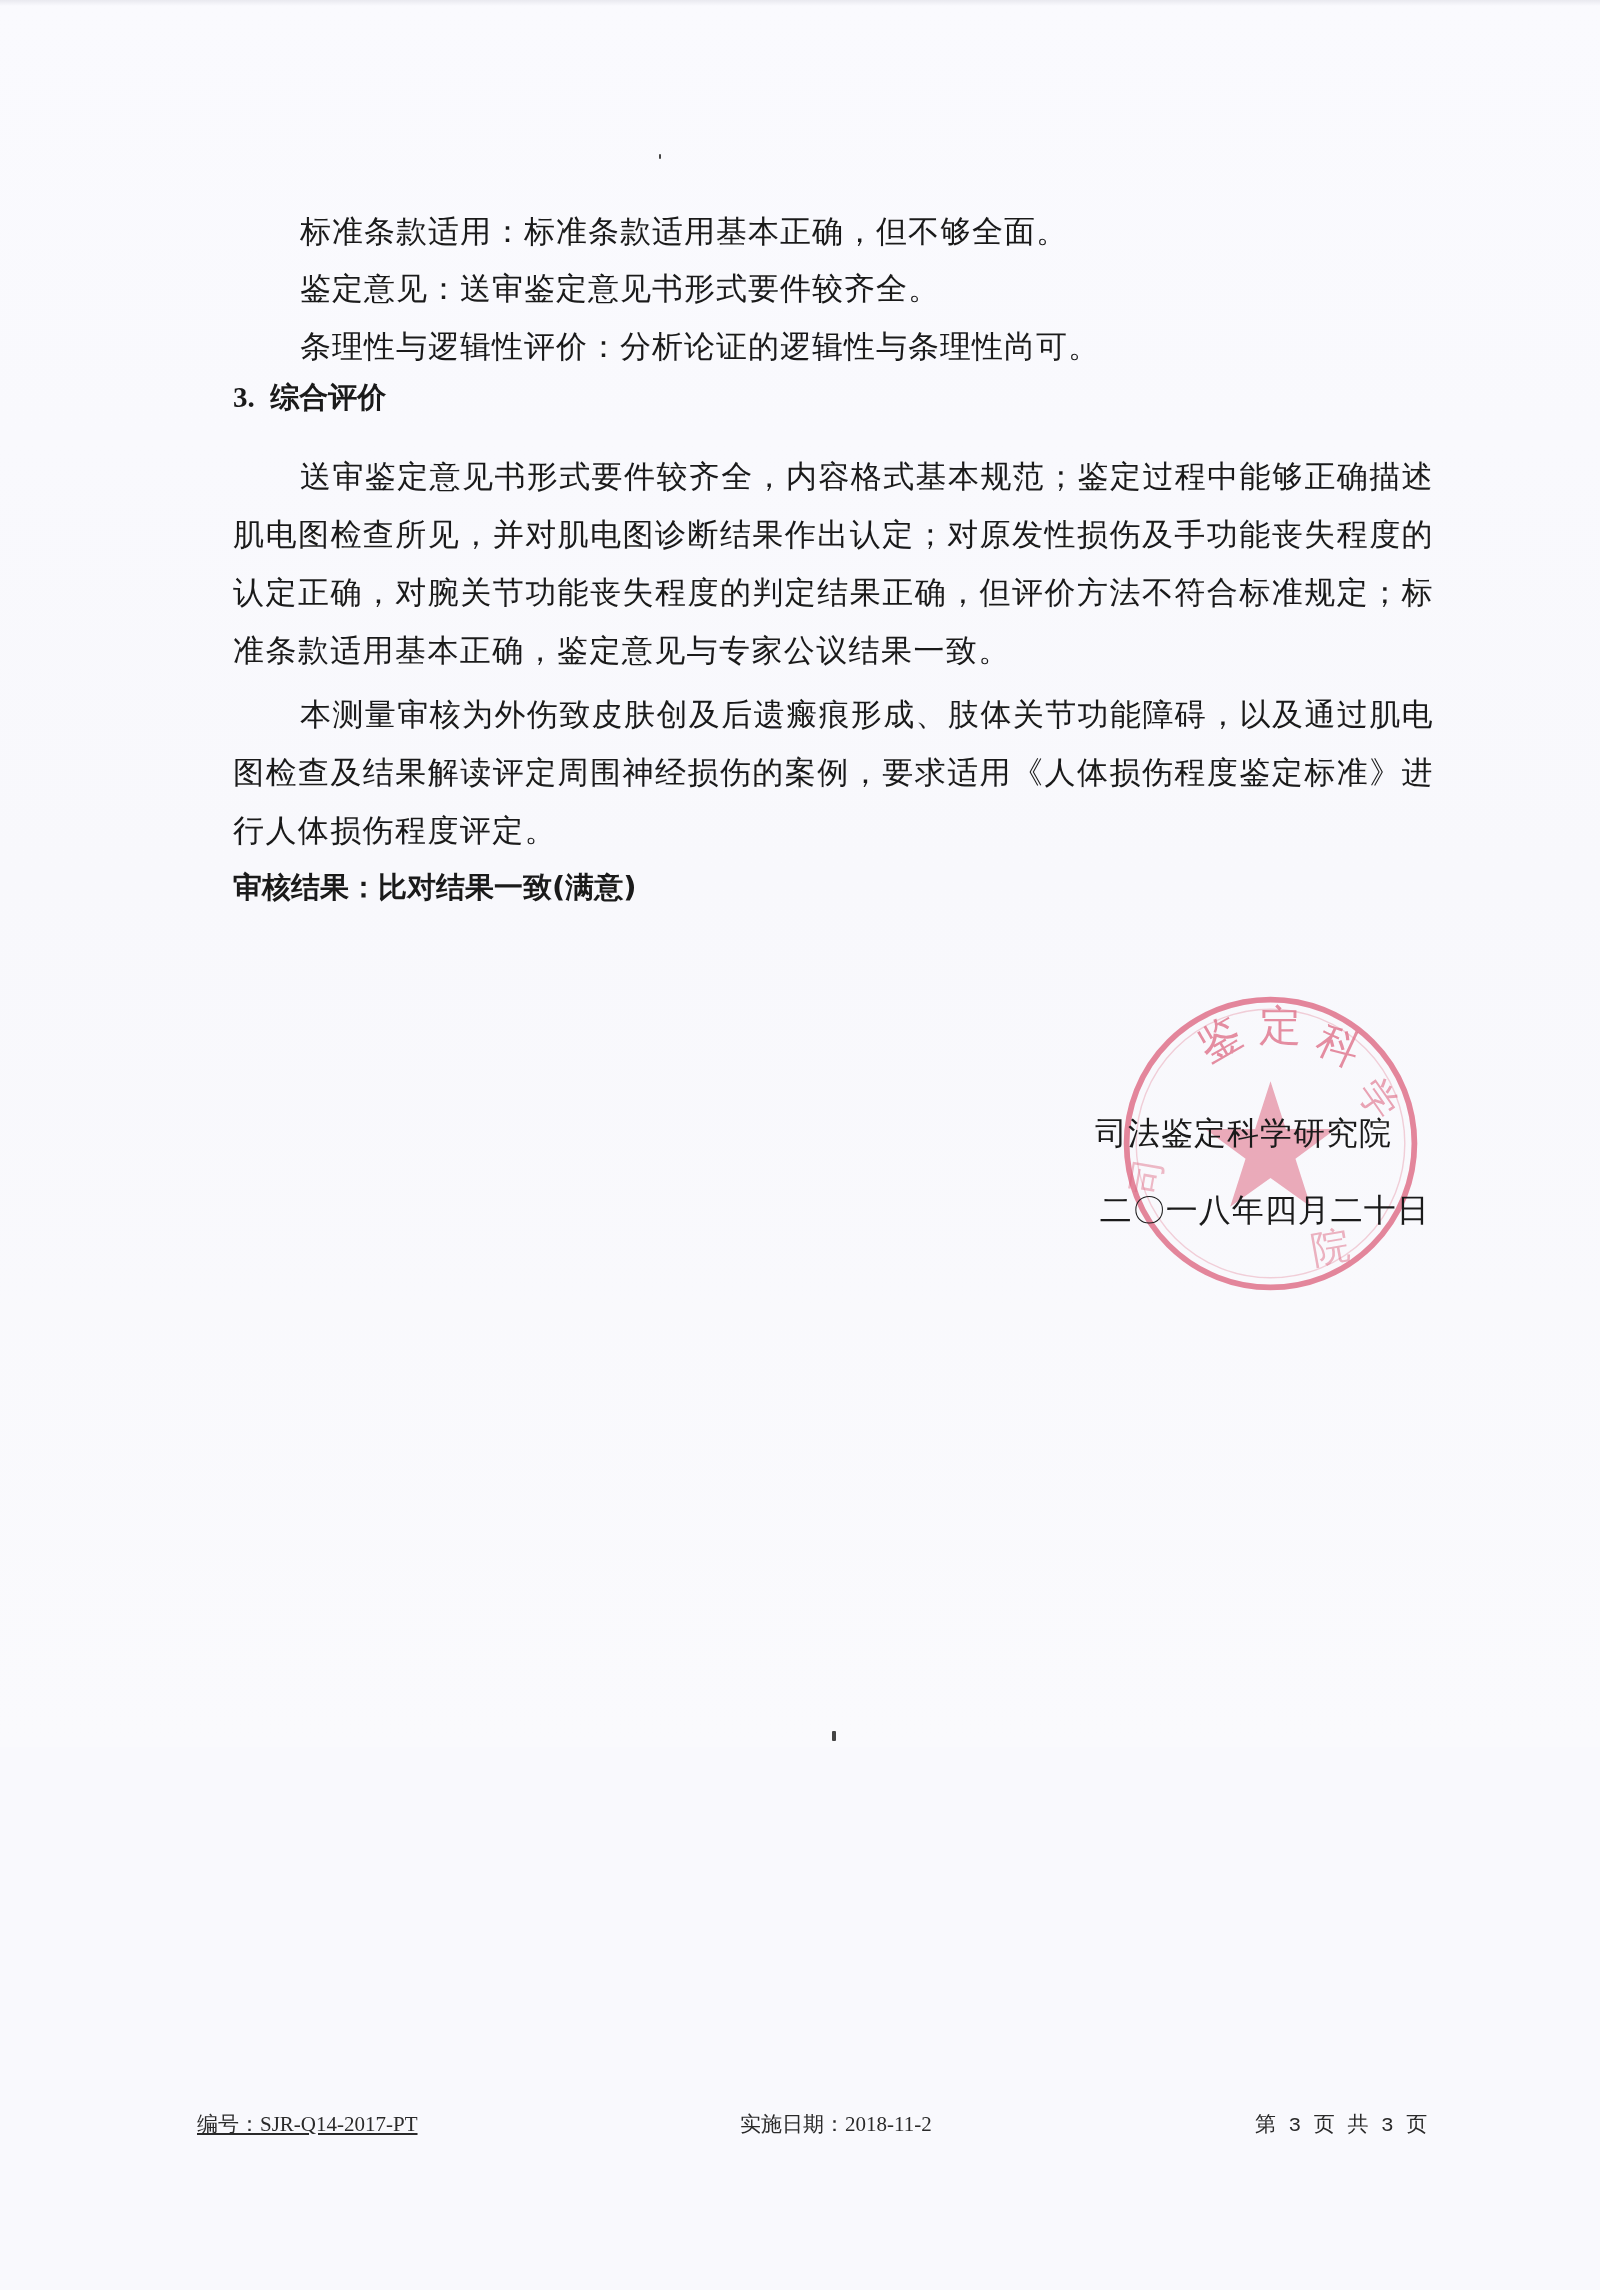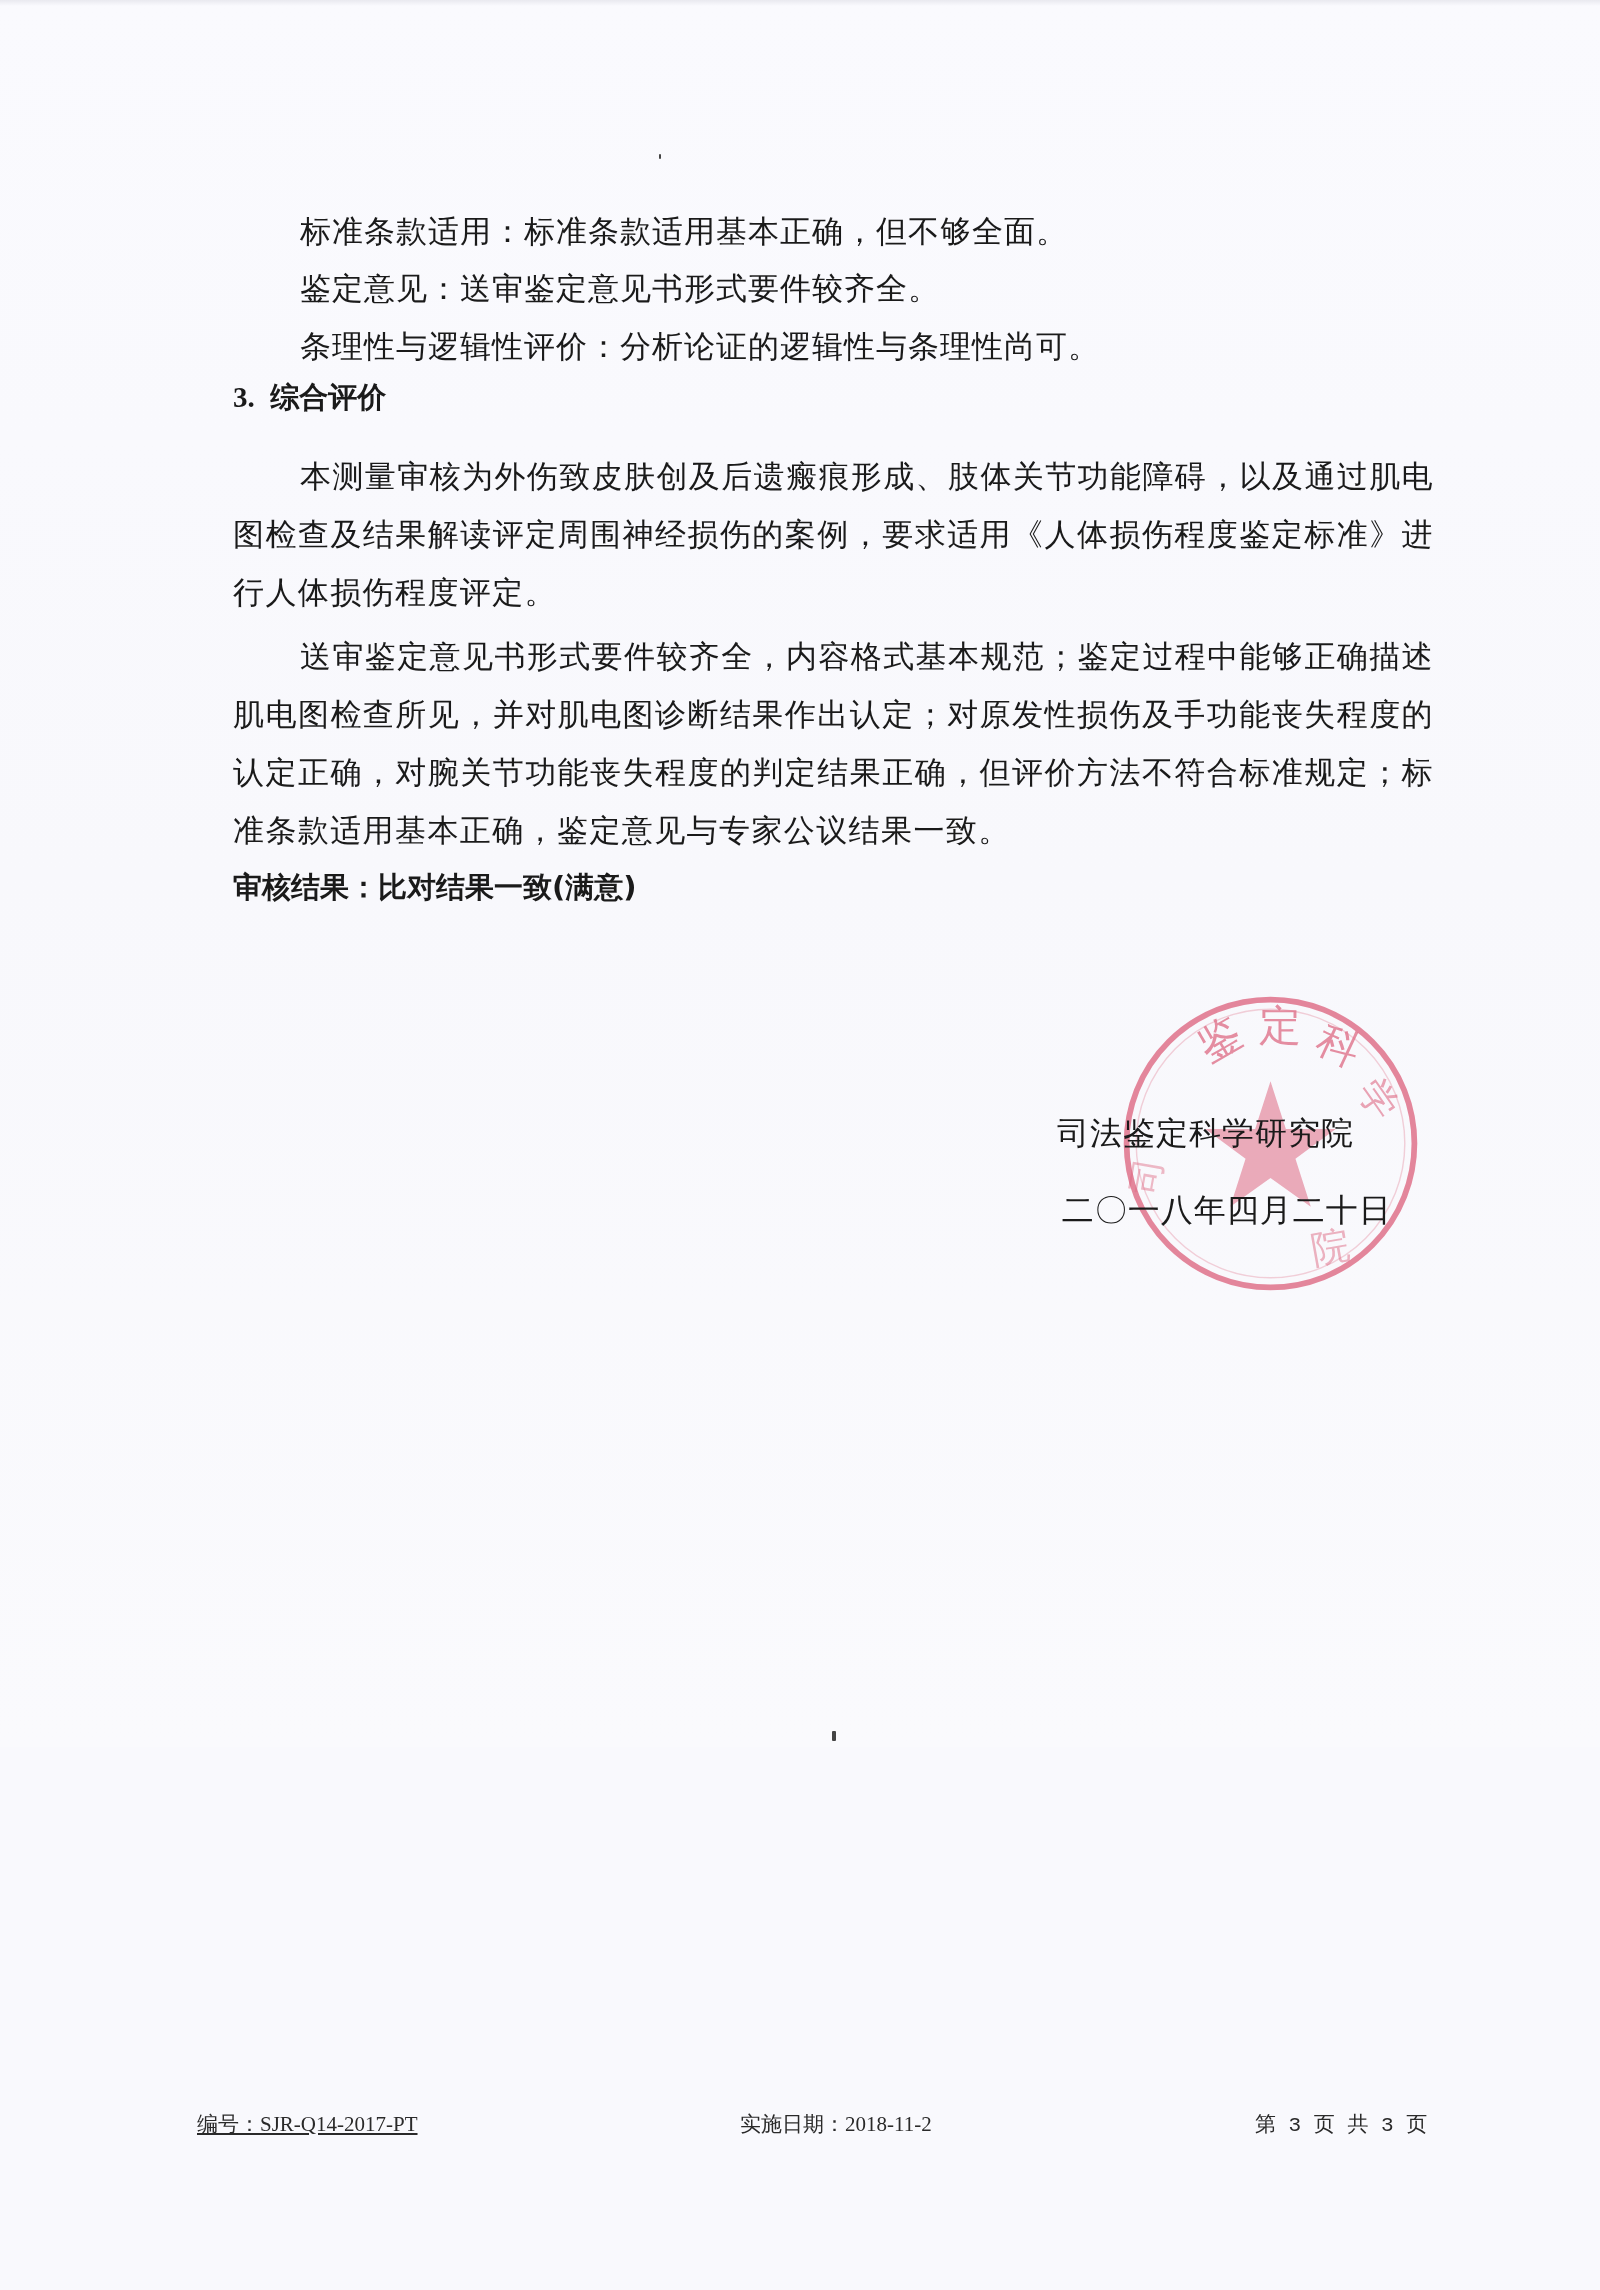--- a/index.html
+++ b/index.html
@@ -68,21 +68,21 @@
     }
     .result {
       font-family: "DejaVu Sans", "Liberation Sans", sans-serif;
       font-weight: bold;
       font-size: 29px;
       line-height: 44px;
       margin-top: 0;
     }
     .signature {
       position: absolute;
-      left: 1057px;
+      left: 1095px;
       top: 1095px;
       font-size: 32px;
       line-height: 77px;
       letter-spacing: 1px;
       white-space: nowrap;
       z-index: 2;
     }
     .signature .date {
       padding-left: 4.8px;
     }
@@ -128,22 +128,22 @@
 
   <div class="content">
     <div class="line indent-line">标准条款适用：标准条款适用基本正确，但不够全面。</div>
     <div class="line indent-line">鉴定意见：送审鉴定意见书形式要件较齐全。</div>
     <div class="line indent-line">条理性与逻辑性评价：分析论证的逻辑性与条理性尚可。</div>
 
     <div class="section-heading">
       <span class="num">3.</span><span>综合评价</span>
     </div>
 
+    <p class="para">送审鉴定意见书形式要件较齐全，内容格式基本规范；鉴定过程中能够正确描述肌电图检查所见，并对肌电图诊断结果作出认定；对原发性损伤及手功能丧失程度的认定正确，对腕关节功能丧失程度的判定结果正确，但评价方法不符合标准规定；标准条款适用基本正确，鉴定意见与专家公议结果一致。</p>
     <p class="para">本测量审核为外伤致皮肤创及后遗瘢痕形成、肢体关节功能障碍，以及通过肌电图检查及结果解读评定周围神经损伤的案例，要求适用《人体损伤程度鉴定标准》进行人体损伤程度评定。</p>
-    <p class="para">送审鉴定意见书形式要件较齐全，内容格式基本规范；鉴定过程中能够正确描述肌电图检查所见，并对肌电图诊断结果作出认定；对原发性损伤及手功能丧失程度的认定正确，对腕关节功能丧失程度的判定结果正确，但评价方法不符合标准规定；标准条款适用基本正确，鉴定意见与专家公议结果一致。</p>
 
     <div class="result">审核结果：比对结果一致(满意)</div>
   </div>
 
   <svg class="seal" viewBox="0 0 320 320">
     <circle cx="160" cy="160" r="150" fill="none" stroke="#d9506e" stroke-width="6" opacity="0.8"></circle>
     <circle cx="160" cy="160" r="140" fill="none" stroke="#e07a90" stroke-width="1.5" opacity="0.4"></circle>
     <polygon points="160,95 176,145 228,145 186,176 202,226 160,196 118,226 134,176 92,145 144,145" fill="#d9506e" opacity="0.55"></polygon>
     <text x="95" y="75" font-size="44" fill="#d9506e" opacity="0.75" transform="rotate(-30 95 75)" font-family="DejaVu Sans, sans-serif">鉴</text>
     <text x="148" y="52" font-size="44" fill="#d9506e" opacity="0.75" font-family="DejaVu Sans, sans-serif">定</text>

